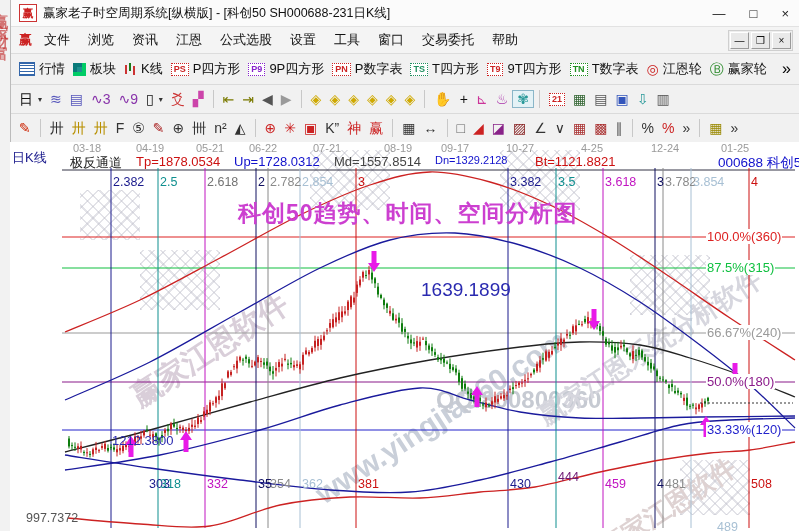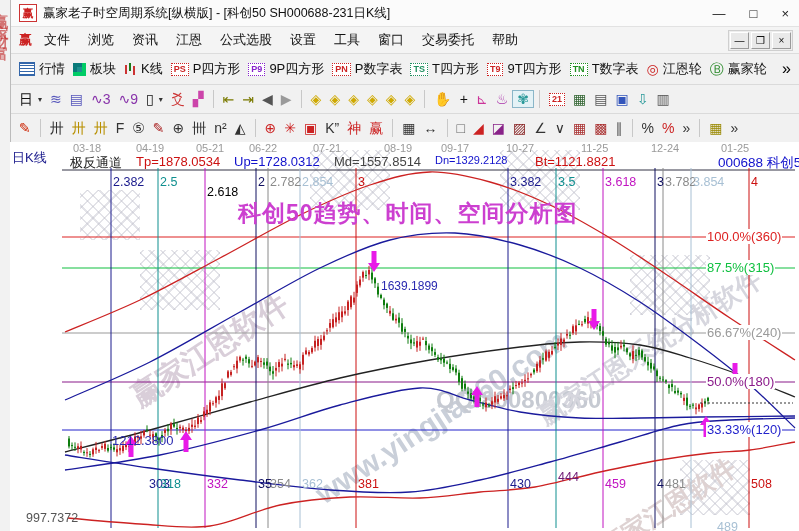--- a/index.html
+++ b/index.html
@@ -841,35 +841,35 @@
   <div id="lbl-layer">
       <div class="abs " style="left: 2px; top: 7px; font-size: 13px; color: rgb(26, 26, 140);">日K线</div>
       <div class="abs date-lbl" style="left: 63px; top: 0px;">03-18</div>
       <div class="abs date-lbl" style="left: 126px; top: 0px;">04-19</div>
       <div class="abs date-lbl" style="left: 186px; top: 0px;">05-21</div>
       <div class="abs date-lbl" style="left: 239px; top: 0px;">06-22</div>
       <div class="abs date-lbl" style="left: 303px; top: 0px;">07-21</div>
       <div class="abs date-lbl" style="left: 374px; top: 0px;">08-19</div>
       <div class="abs date-lbl" style="left: 431px; top: 0px;">09-17</div>
       <div class="abs date-lbl" style="left: 496px; top: 0px;">10-27</div>
-      <div class="abs date-lbl" style="left: 571px; top: 0px;">11-25</div>
+      <div class="abs date-lbl" style="left: 571px; top: 0px;">4-25</div>
       <div class="abs date-lbl" style="left: 641px; top: 0px;">12-24</div>
       <div class="abs date-lbl" style="left: 711px; top: 0px;">01-25</div>
       <div class="abs " style="left: 60px; top: 12px; font-size: 13px; color: rgb(34, 34, 34);">极反通道</div>
       <div class="abs " style="left: 126px; top: 12px; font-size: 13px; color: rgb(204, 17, 17);">Tp=1878.0534</div>
       <div class="abs " style="left: 224px; top: 12px; font-size: 13px; color: rgb(17, 17, 204);">Up=1728.0312</div>
       <div class="abs " style="left: 324px; top: 12px; font-size: 13px; color: rgb(68, 68, 68);">Md=1557.8514</div>
       <div class="abs " style="left: 425px; top: 12px; font-size: 11px; color: rgb(17, 17, 204);">Dn=1329.2128</div>
       <div class="abs " style="left: 525px; top: 12px; font-size: 13px; color: rgb(204, 17, 17);">Bt=1121.8821</div>
       <div class="abs " style="left: 708px; top: 12px; font-size: 13.5px; color: rgb(17, 17, 204);">000688  科创50</div>
       <div class="abs cyc-lbl" style="left: 103px; top: 33px; color: rgb(26, 26, 140);">2.382</div>
       <div class="abs cyc-lbl" style="left: 103px; top: 335px; color: rgb(26, 26, 140); margin-left: 36px;">303</div>
       <div class="abs cyc-lbl" style="left: 150px; top: 33px; color: rgb(15, 143, 143);">2.5</div>
       <div class="abs cyc-lbl" style="left: 150px; top: 335px; color: rgb(15, 143, 143);">318</div>
-      <div class="abs cyc-lbl" style="left: 197px; top: 33px; color: #000000; margin-top: 10px;">2.618</div>
+      <div class="abs cyc-lbl" style="left: 197px; top: 33px; color: #737373;">2.618</div>
       <div class="abs cyc-lbl" style="left: 197px; top: 335px; color: rgb(193, 20, 193);">332</div>
       <div class="abs cyc-lbl" style="left: 248px; top: 33px; color: rgb(16, 16, 96);">2</div>
       <div class="abs cyc-lbl" style="left: 248px; top: 335px; color: rgb(16, 16, 96);">35</div>
       <div class="abs cyc-lbl" style="left: 260px; top: 33px; color: rgb(138, 138, 138);">2.782</div>
       <div class="abs cyc-lbl" style="left: 260px; top: 335px; color: rgb(138, 138, 138);">354</div>
       <div class="abs cyc-lbl" style="left: 292px; top: 33px; color: rgb(168, 192, 212);">2.854</div>
       <div class="abs cyc-lbl" style="left: 292px; top: 335px; color: rgb(168, 192, 212);">362</div>
       <div class="abs cyc-lbl" style="left: 348px; top: 33px; color: rgb(204, 17, 17);">3</div>
       <div class="abs cyc-lbl" style="left: 348px; top: 335px; color: rgb(204, 17, 17);">381</div>
       <div class="abs cyc-lbl" style="left: 500px; top: 33px; color: rgb(26, 26, 140);">3.382</div>
@@ -884,18 +884,18 @@
       <div class="abs cyc-lbl" style="left: 655px; top: 335px; color: rgb(138, 138, 138);">481</div>
       <div class="abs cyc-lbl" style="left: 683px; top: 33px; color: rgb(168, 192, 212);">3.854</div>
       <div class="abs cyc-lbl" style="left: 707px; top: 335px; color: rgb(168, 192, 212); margin-top: 43px;">489</div>
       <div class="abs cyc-lbl" style="left: 741px; top: 33px; color: rgb(204, 17, 17);">4</div>
       <div class="abs cyc-lbl" style="left: 741px; top: 335px; color: rgb(204, 17, 17);">508</div>
       <div class="abs lvl-lbl" style="left: 696px; top: 87px; color: rgb(221, 34, 34);">100.0%(360)</div>
       <div class="abs lvl-lbl" style="left: 696px; top: 118px; color: rgb(16, 192, 64);">87.5%(315)</div>
       <div class="abs lvl-lbl" style="left: 696px; top: 183px; color: rgb(154, 154, 154);">66.67%(240)</div>
       <div class="abs lvl-lbl" style="left: 696px; top: 232px; color: rgb(138, 26, 138);">50.0%(180)</div>
       <div class="abs lvl-lbl" style="left: 696px; top: 280px; color: rgb(34, 34, 204);">33.33%(120)</div>
-      <div class="abs " style="left: 371px; top: 137px; font-size: 12px; color: rgb(42, 42, 176);">1639.1899</div>
+      <div class="abs " style="left: 411px; top: 137px; font-size: 19px; color: rgb(42, 42, 176);">1639.1899</div>
       <div class="abs " style="left: 102px; top: 291px; font-size: 13px; color: rgb(42, 42, 176);">1212.3800</div>
       <div class="abs " style="left: 16px; top: 369px; font-size: 12.5px; color: rgb(85, 85, 85);">997.7372</div>
     </div>
   <div class="abs overlay-title" style="left:228px;top:56px;z-index:5">科创50趋势、时间、空间分析图</div>
 </div>
 
 </body></html>

